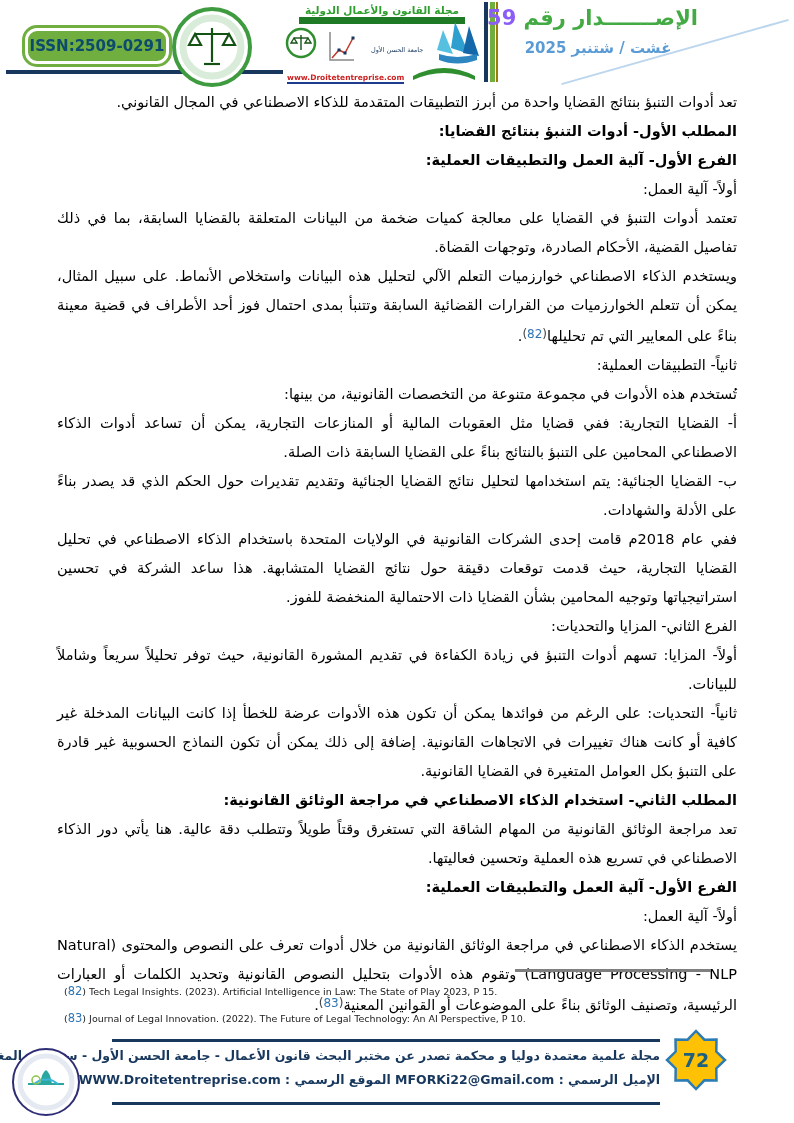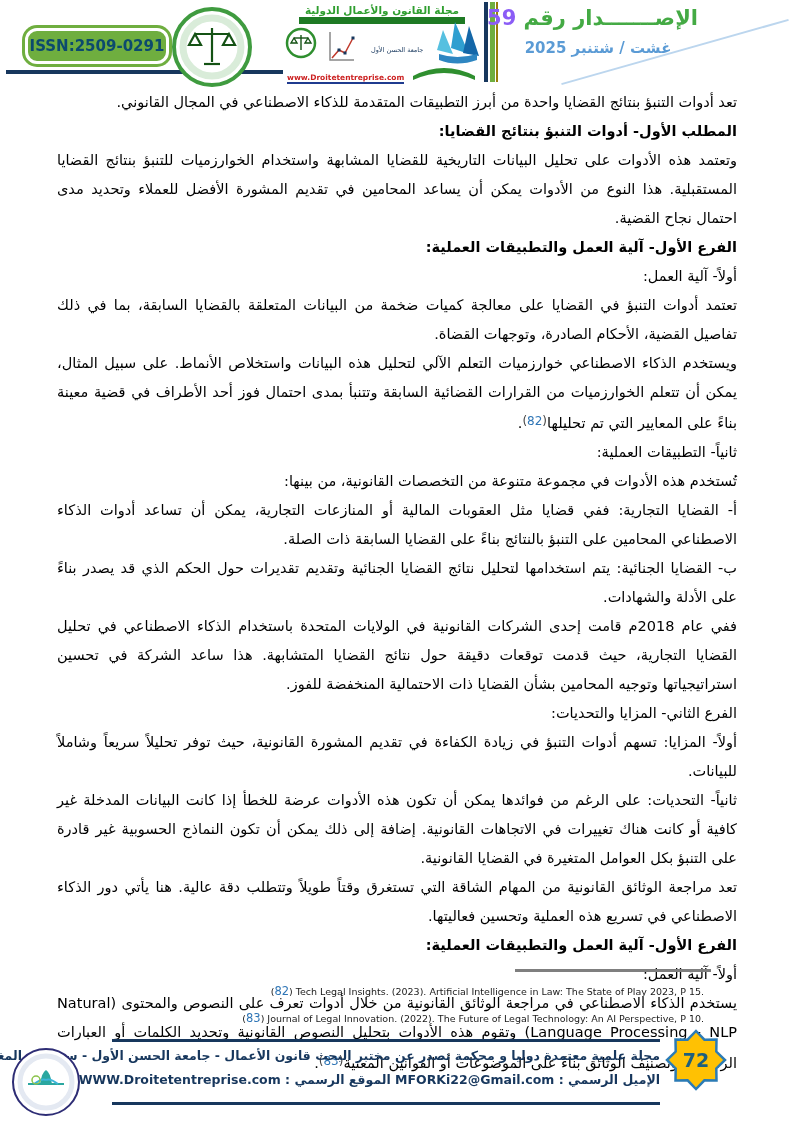--- a/index.html
+++ b/index.html
@@ -40,21 +40,21 @@
      font-size:14.5px;line-height:29px;color:#000;text-align:justify;}
   .blk{margin:0;}
   .blk.bold{font-weight:bold;}
   .fnref{direction:ltr;unicode-bidi:isolate;font-size:12px;vertical-align:3px;color:#444;}
   .fnnum{color:#2e75b6;}
 
   
   .fn-sep{position:absolute;left:515px;top:969px;width:196px;height:3px;background:#7f7f7f;}
   .footnotes{position:absolute;left:64px;top:984px;width:640px;direction:ltr;text-align:left;
      font-size:9.5px;color:#1a1a1a;}
-  .fn-item{margin-bottom:13px;text-align:right;}
+  .fn-item{margin-bottom:13px;}
   .fn-item .fnnum{font-size:11.5px;}
 
   
   .ftr-line{position:absolute;left:112px;width:548px;height:3px;background:#17375d;}
   .ftr-line.t{top:1039px;} .ftr-line.b{top:1102px;}
   .ftr-text{position:absolute;left:112px;top:1048px;width:548px;direction:rtl;text-align:center;
      color:#17375d;font-weight:bold;}
   .ftr-l1{font-size:12.5px;white-space:nowrap;}
   .ftr-l2{margin-top:9px;font-size:12.5px;white-space:nowrap;}
   .ltr{direction:ltr;unicode-bidi:isolate;}
@@ -144,33 +144,33 @@
       <div class="date-line">
         <span>غشت / شتنبر</span>
         <span>2025</span>
       </div>
     </div>
   </div>
 
   <main class="body-text" id="body-blocks">
       <p class="blk normal">تعد أدوات التنبؤ بنتائج القضايا واحدة من أبرز التطبيقات المتقدمة للذكاء الاصطناعي في المجال القانوني.</p>
       <p class="blk bold">المطلب الأول- أدوات التنبؤ بنتائج القضايا:</p>
-      <p class="blk normal">وتعتمد هذه الأدوات على تحليل البيانات التاريخية للقضايا المشابهة واستخدام الخوارزميات للتنبؤ بنتائج القضايا المستقبلية. هذا النوع من الأدوات يمكن أن يساعد المحامين في تقديم المشورة الأفضل للعملاء وتحديد مدى احتمال نجاح القضية.</p>
       <p class="blk bold">الفرع الأول- آلية العمل والتطبيقات العملية:</p>
       <p class="blk normal">أولاً- آلية العمل:</p>
       <p class="blk normal">تعتمد أدوات التنبؤ في القضايا على معالجة كميات ضخمة من البيانات المتعلقة بالقضايا السابقة، بما في ذلك تفاصيل القضية، الأحكام الصادرة، وتوجهات القضاة.</p>
       <p class="blk normal">ويستخدم الذكاء الاصطناعي خوارزميات التعلم الآلي لتحليل هذه البيانات واستخلاص الأنماط. على سبيل المثال، يمكن أن تتعلم الخوارزميات من القرارات القضائية السابقة وتتنبأ بمدى احتمال فوز أحد الأطراف في قضية معينة بناءً على المعايير التي تم تحليلها<span class="fnref">(<span class="fnnum">82</span>)</span>.</p>
       <p class="blk normal">ثانياً- التطبيقات العملية:</p>
       <p class="blk normal">تُستخدم هذه الأدوات في مجموعة متنوعة من التخصصات القانونية، من بينها:</p>
       <p class="blk normal">أ- القضايا التجارية: ففي قضايا مثل العقوبات المالية أو المنازعات التجارية، يمكن أن تساعد أدوات الذكاء الاصطناعي المحامين على التنبؤ بالنتائج بناءً على القضايا السابقة ذات الصلة.</p>
       <p class="blk normal">ب- القضايا الجنائية: يتم استخدامها لتحليل نتائج القضايا الجنائية وتقديم تقديرات حول الحكم الذي قد يصدر بناءً على الأدلة والشهادات.</p>
       <p class="blk normal">ففي عام 2018م قامت إحدى الشركات القانونية في الولايات المتحدة باستخدام الذكاء الاصطناعي في تحليل القضايا التجارية، حيث قدمت توقعات دقيقة حول نتائج القضايا المتشابهة. هذا ساعد الشركة في تحسين استراتيجياتها وتوجيه المحامين بشأن القضايا ذات الاحتمالية المنخفضة للفوز.</p>
       <p class="blk normal">الفرع الثاني- المزايا والتحديات:</p>
       <p class="blk normal">أولاً- المزايا: تسهم أدوات التنبؤ في زيادة الكفاءة في تقديم المشورة القانونية، حيث توفر تحليلاً سريعاً وشاملاً للبيانات.</p>
       <p class="blk normal">ثانياً- التحديات: على الرغم من فوائدها يمكن أن تكون هذه الأدوات عرضة للخطأ إذا كانت البيانات المدخلة غير كافية أو كانت هناك تغييرات في الاتجاهات القانونية. إضافة إلى ذلك يمكن أن تكون النماذج الحسوبية غير قادرة على التنبؤ بكل العوامل المتغيرة في القضايا القانونية.</p>
+      <p class="blk bold">المطلب الثاني- استخدام الذكاء الاصطناعي في مراجعة الوثائق القانونية:</p>
       <p class="blk normal">تعد مراجعة الوثائق القانونية من المهام الشاقة التي تستغرق وقتاً طويلاً وتتطلب دقة عالية. هنا يأتي دور الذكاء الاصطناعي في تسريع هذه العملية وتحسين فعاليتها.</p>
       <p class="blk bold">الفرع الأول- آلية العمل والتطبيقات العملية:</p>
       <p class="blk normal">أولاً- آلية العمل:</p>
       <p class="blk normal">يستخدم الذكاء الاصطناعي في مراجعة الوثائق القانونية من خلال أدوات تعرف على النصوص والمحتوى (Natural Language Processing - NLP) وتقوم هذه الأدوات بتحليل النصوص القانونية وتحديد الكلمات أو العبارات الرئيسية، وتصنيف الوثائق بناءً على الموضوعات أو القوانين المعنية<span class="fnref">(<span class="fnnum">83</span>)</span>.</p>
     </main>
 
   <div class="fn-sep"></div>
   <div class="footnotes" id="footnotes">
       <div class="fn-item">(<span class="fnnum">82</span>) Tech Legal Insights. (2023). Artificial Intelligence in Law: The State of Play 2023, P 15.</div>
       <div class="fn-item">(<span class="fnnum">83</span>) Journal of Legal Innovation. (2022). The Future of Legal Technology: An AI Perspective, P 10.</div>

